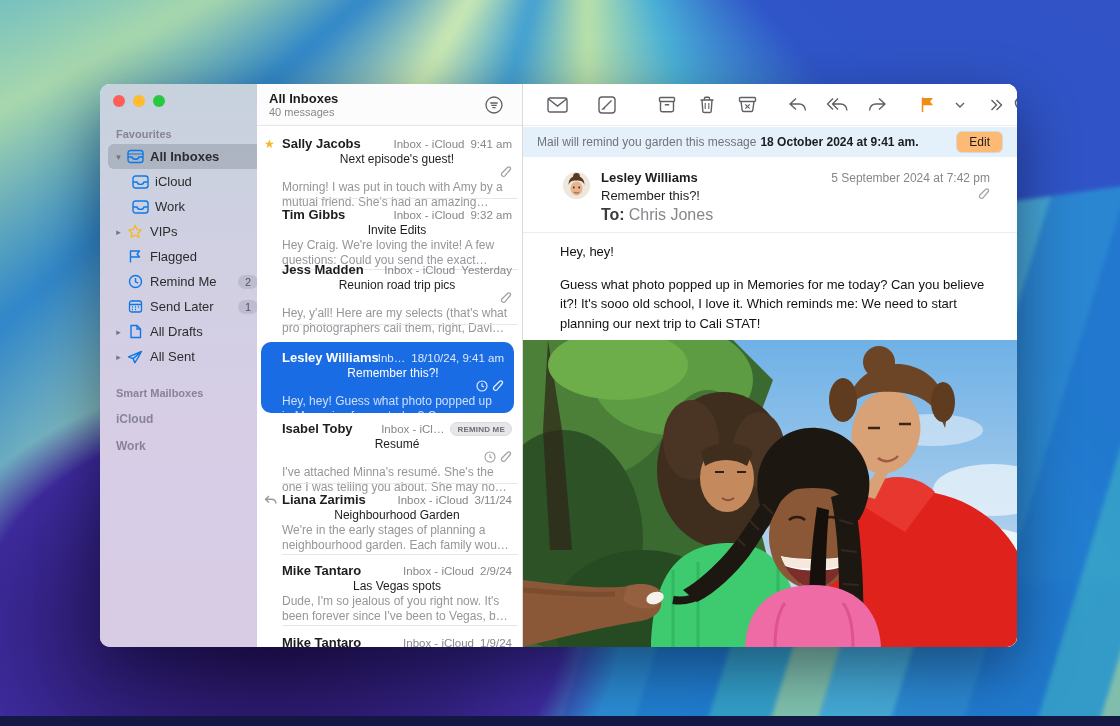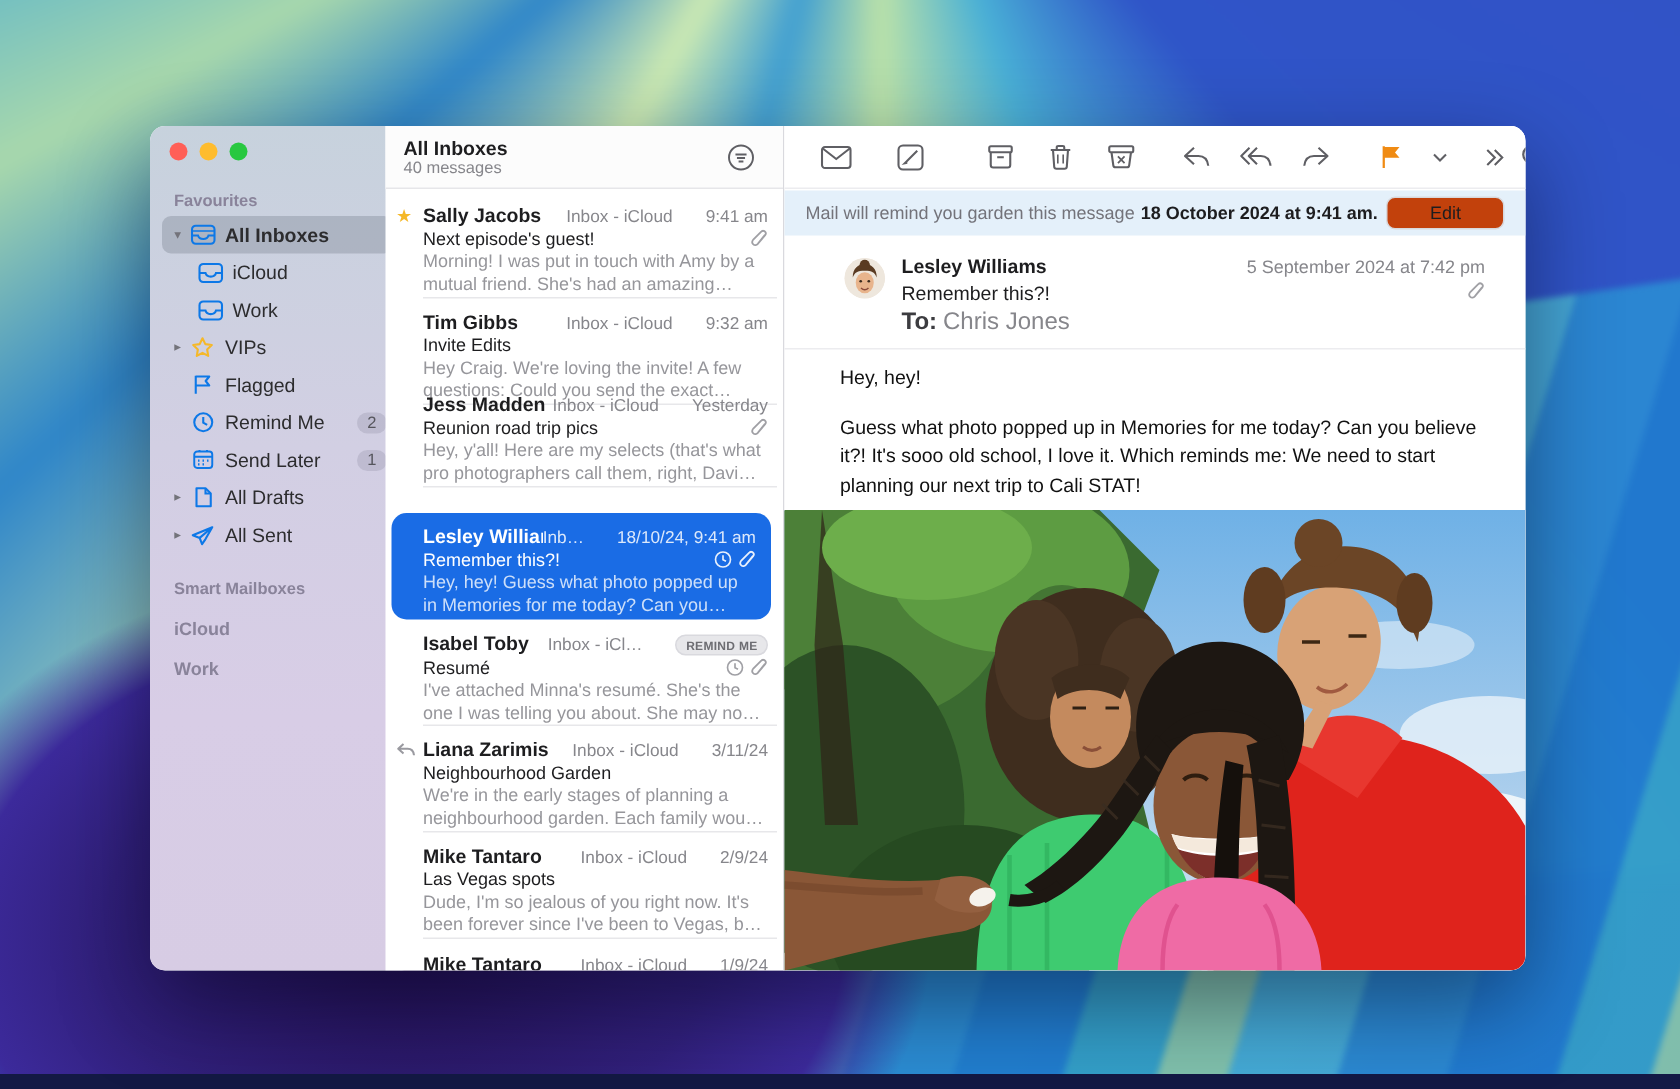--- a/index.html
+++ b/index.html
@@ -52,22 +52,22 @@
     border-bottom:1px solid #e6e6e9; }
   .list-title { position:absolute; left:12px; top:7px; font-size:13px; font-weight:bold; color:#1d1d1f; }
   .list-count { position:absolute; left:12px; top:22px; font-size:11px; color:#86868b; }
   .filter-btn { position:absolute; right:18px; top:11px; width:20px; height:20px; color:#5f5f64; }
   .rows { position:absolute; left:0; right:0; top:42px; bottom:0; overflow:hidden; }
   .mrow { position:absolute; left:0; right:0; height:71px; padding:8px 10px 0 25px; }
   .mrow .divider { position:absolute; left:25px; right:4px; bottom:0; height:1px; background:#e7e7ea; }
   .gutter { position:absolute; left:7px; top:9px; width:16px; font-size:12px; }
   .l1 { display:flex; align-items:baseline; }
   .sender { font-size:13px; font-weight:bold; color:#1d1d1f; white-space:nowrap; overflow:hidden; }
-  .meta { margin-left:auto; font-size:11.5px; color:#86868b; white-space:nowrap; display:flex; align-items:center; gap:22px; }
-  .l2 { display:flex; align-items:center; margin-top:1px; }
+  .meta { margin-left:auto; font-size:11.5px; color:#86868b; white-space:nowrap; display:flex; align-items:center; gap:6px; }
+  .l2 { display:flex; align-items:center; margin-top:1px;flex-direction:column; }
   .subject { font-size:12px; color:#1d1d1f; white-space:nowrap; overflow:hidden; }
   .l2 .ric { margin-left:auto; display:flex; gap:4px; color:#a0a0a5; }
   .preview { margin-top:1px; font-size:12px; line-height:1.27; color:#96969b;
     display:-webkit-box; -webkit-line-clamp:2; -webkit-box-orient:vertical; overflow:hidden; padding-right:2px; }
   .mrow.selected { left:4px; right:8px; border-radius:10px; background:#1a6ce5; padding-left:21px; }
   .mrow.selected .sender,.mrow.selected .subject { color:#fff; }
   .mrow.selected .meta { color:rgba(255,255,255,.85); }
   .mrow.selected .preview { color:rgba(255,255,255,.78); }
   .mrow.selected .ric { color:rgba(255,255,255,.9); }
   .remind-pill { font-size:8px; font-weight:bold; letter-spacing:.2px; color:#6d6d72;
@@ -77,22 +77,22 @@
   .readpane { position:absolute; left:423px; top:0; bottom:0; width:494px; background:#fff; }
   .toolbar { position:absolute; left:0; top:0; right:0; height:42px; background:#fff;
     border-bottom:1px solid #ececef; display:flex; align-items:center; gap:0; padding:0 14px; }
   .tb { width:40px; height:30px; display:flex; align-items:center; justify-content:center;
     color:#5f5f64; flex:0 0 auto; }
   .tb.narrow { width:26px; }
   .tb-gap { flex:0 0 10px; }
   .banner { position:absolute; left:0; top:43px; right:0; height:30px; background:#e4f0fa;
     display:flex; align-items:center; font-size:12px; color:#73737a; padding:0 14px; }
   .banner b { color:#1d1d1f; font-weight:bold; margin-left:4px; }
-  .edit-btn { margin-left:auto; background:#c2410c; border:1px solid #d8d8dc; border-radius:6px;
-    font-size:12px; color:#1d1d1f; padding:3px 28px; }
+  .edit-btn { margin-left:auto; background:#fdba74; border:1px solid #d8d8dc; border-radius:6px;
+    font-size:12px; color:#1d1d1f; padding:3px 12px; }
   .msg-head { position:absolute; left:0; top:73px; right:0; height:76px; border-bottom:1px solid #ececef; }
   .avatar { position:absolute; left:40px; top:15px; width:27px; height:27px; border-radius:50%;
     background:#efe6dc; overflow:hidden; }
   .mh-name { position:absolute; left:78px; top:13px; font-size:13px; font-weight:bold; color:#1d1d1f; }
   .mh-date { position:absolute; right:27px; top:14px; font-size:12px; color:#86868b; }
   .mh-subj { position:absolute; left:78px; top:31px; font-size:13px; color:#1d1d1f; }
   .mh-clip { position:absolute; right:27px; top:31px; color:#a0a0a5; }
   .mh-to { position:absolute; left:78px; top:49px; font-size:16px; color:#86868b; }
   .mh-to b { color:#3c3c40; font-weight:bold; margin-right:4px; }
   .msg-body { position:absolute; left:37px; right:30px; top:158px; font-size:13px; color:#111; line-height:1.5; }

